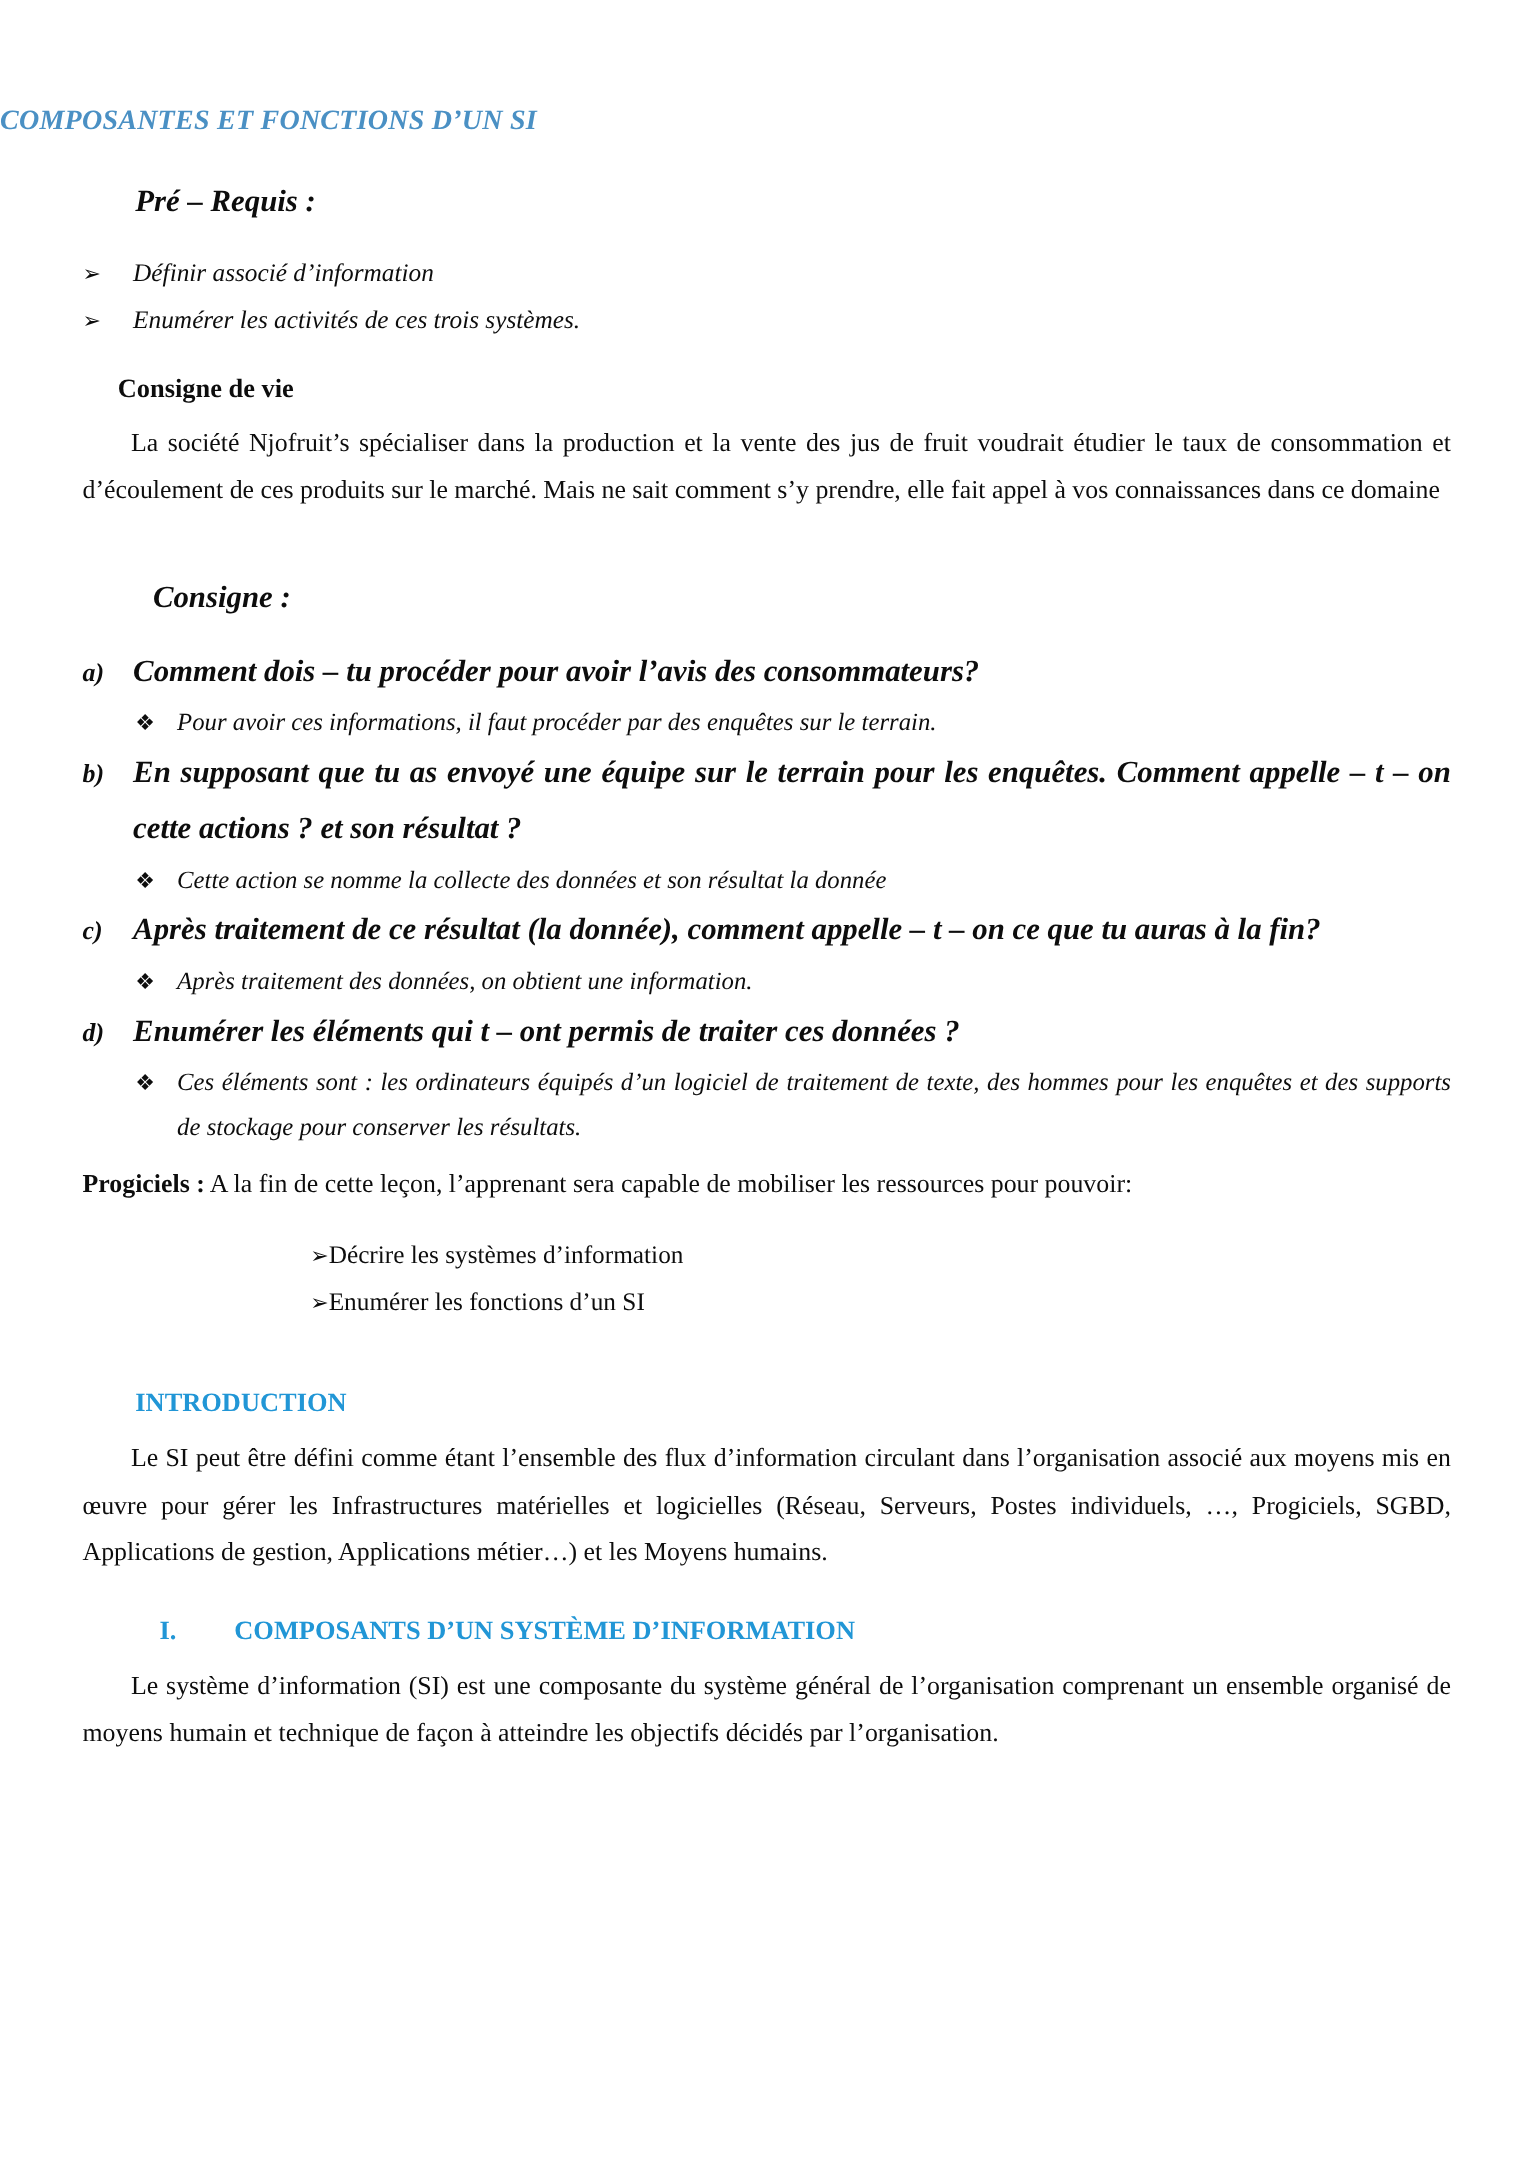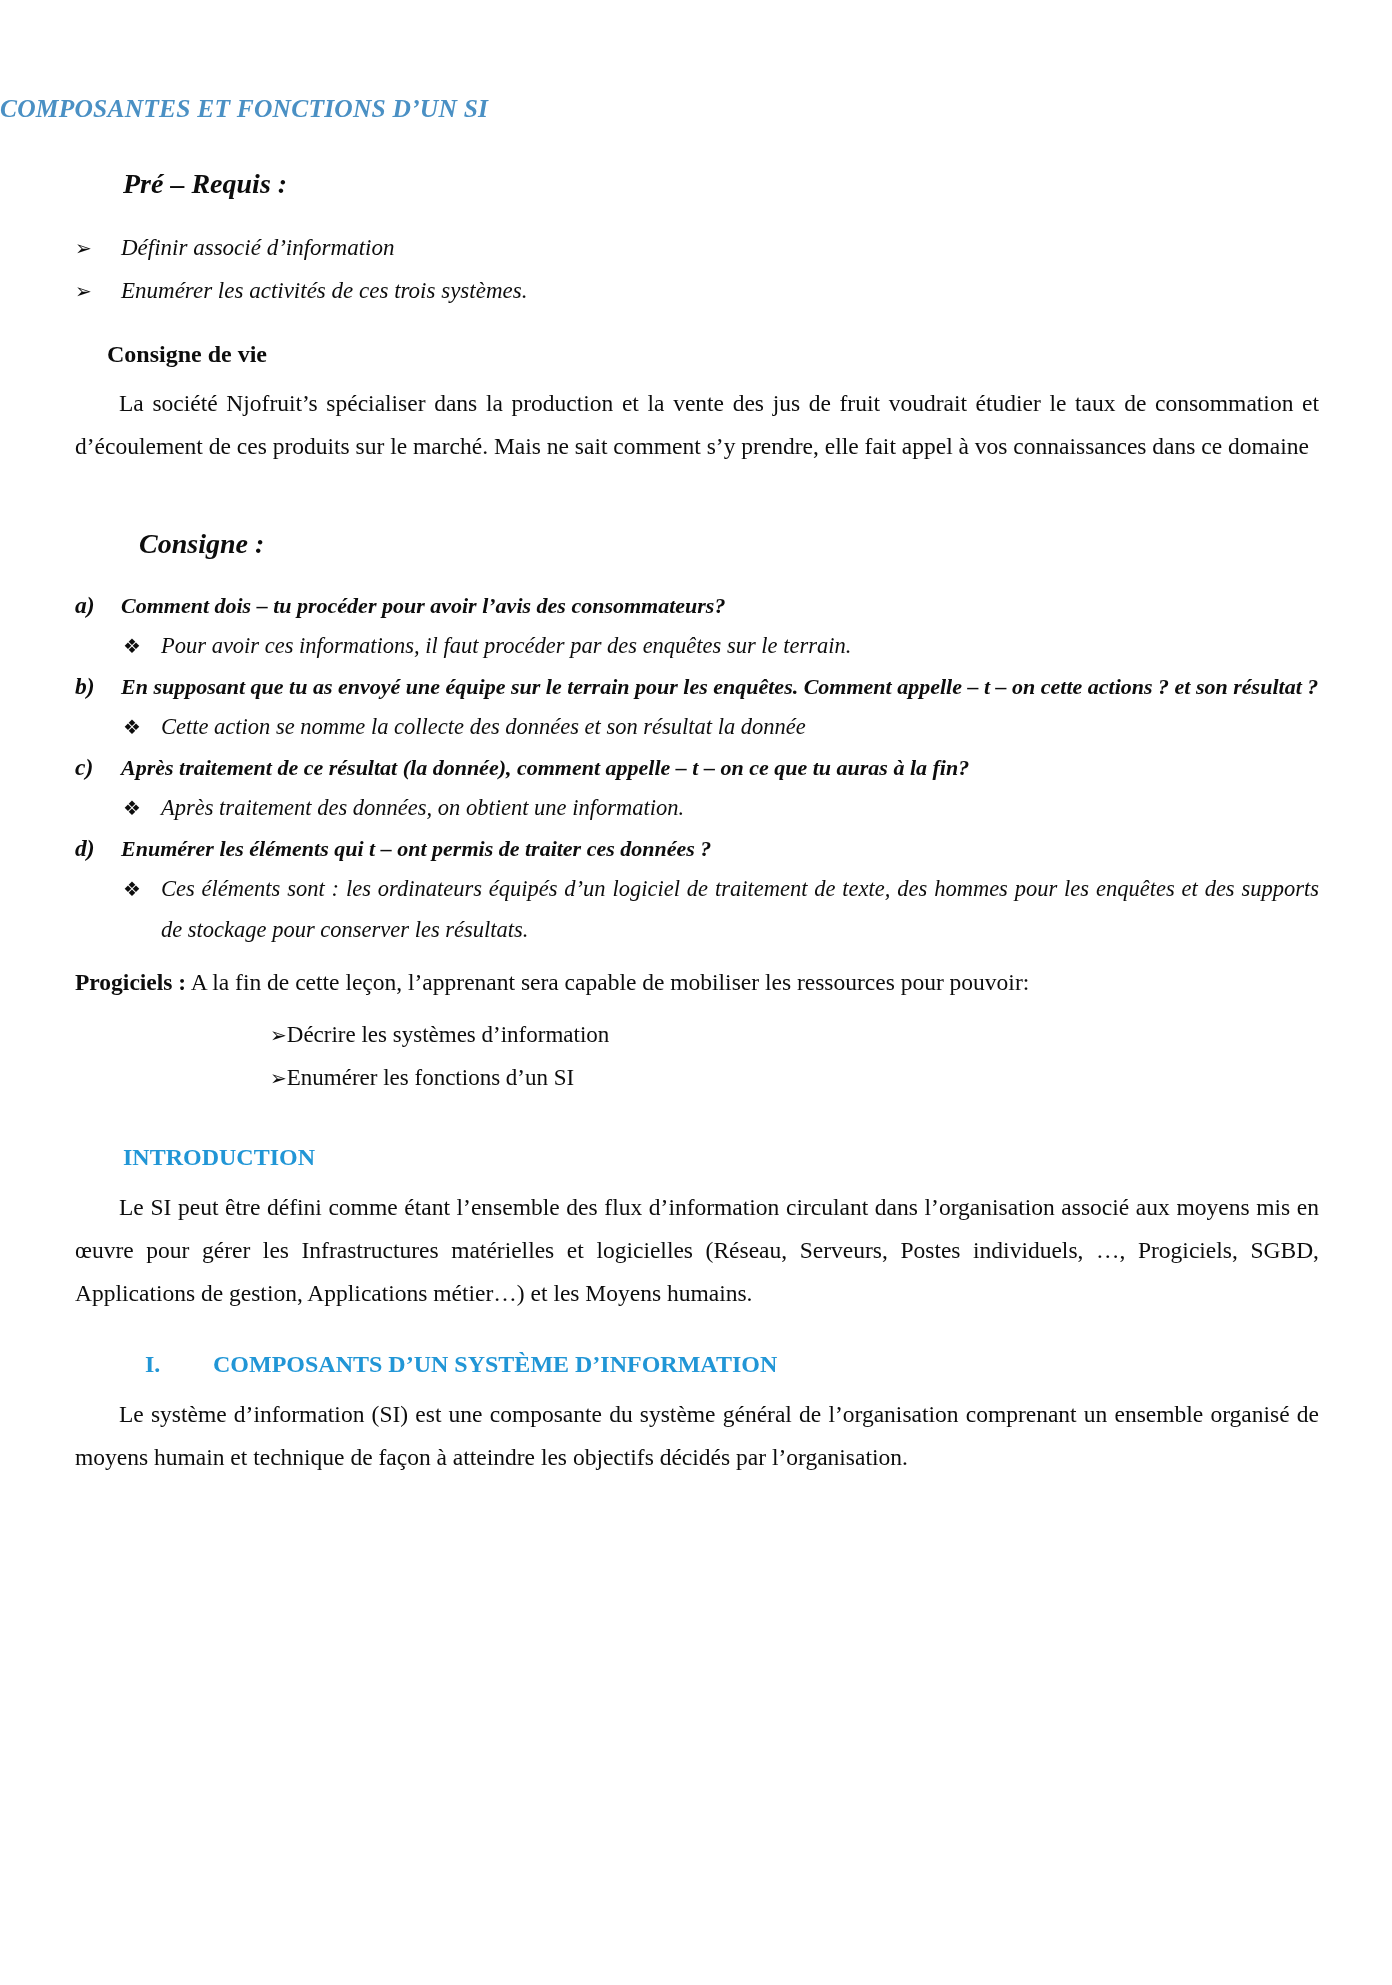--- a/index.html
+++ b/index.html
@@ -97,21 +97,21 @@
     flex: 0 0 46px;
     width: 46px;
     font-style: italic;
     font-weight: bold;
     font-size: 23.5px;
   }
   .letter-item .txt {
     flex: 1 1 auto;
     font-style: italic;
     font-weight: bold;
-    font-size: 22px;
+    font-size: 28px;
     line-height: 1.82;
     text-align: justify;
   }
 
   
   .diamond-item {
     display: flex;
     align-items: baseline;
     margin: 0;
     padding-left: 48px;
@@ -125,21 +125,21 @@
   .diamond-item .txt {
     flex: 1 1 auto;
     font-style: italic;
     font-weight: normal;
     font-size: 22.5px;
     line-height: 1.82;
     text-align: justify;
   }
 
   
-  .obj-list { margin: 0; padding: 0; list-style: none; }
+  .obj-list { margin: 12px; padding: 0; list-style: none; }
   .obj-list li {
     font-size: 23px;
     line-height: 1.86;
     padding-left: 195px;
     white-space: nowrap;
   }
   .obj-list .bullet { font-size: 20px; }
 
   
   .blue-head {

